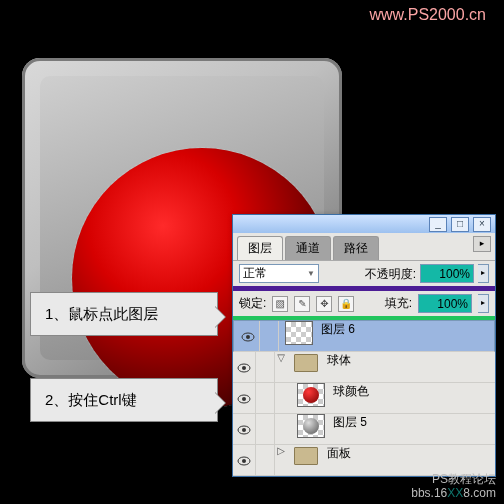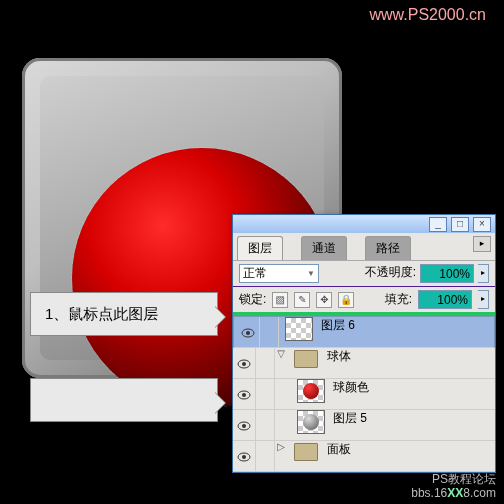--- a/index.html
+++ b/index.html
@@ -1,43 +1,43 @@
 <!DOCTYPE html>
 <html><head>
 <meta charset="utf-8">
 <style>
 html,body{margin:0;padding:0;width:504px;height:504px;background:#000;font-family:"Microsoft YaHei","SimSun",Arial,sans-serif;overflow:hidden}
 .stage{position:absolute;inset:0}
 .url{position:absolute;top:6px;right:18px;color:#fca5a5;font:16px Arial}
 .wm{position:absolute;bottom:4px;right:8px;color:#bbb;font:12px Arial;text-align:right;line-height:14px}
-.wm b{color:#86efac;font-weight:700}
+.wm b{color:#0f766e;font-weight:400}
 
 .art{position:absolute;left:22px;top:58px;width:320px;height:320px;border-radius:18px;
  background:linear-gradient(145deg,#d9d9d9 0%,#bfbfbf 40%,#8f8f8f 70%,#6f6f6f 100%);
  box-shadow:inset 0 0 0 3px #7a7a7a}
 .art::before{content:"";position:absolute;inset:18px;border-radius:10px;
  background:linear-gradient(160deg,#cfcfcf 0%,#a8a8a8 50%,#7e7e7e 100%)}
 .sphere{position:absolute;left:50px;top:90px;width:260px;height:260px;border-radius:50%;
  background:radial-gradient(circle at 35% 30%,#ff2a2a 0%,#d60000 30%,#7a0000 60%,#1a0000 95%);
  outline:1px dashed rgba(255,255,255,.15)}
 
 .callout{position:absolute;background:#e9e9e9;border:1px solid #888;padding:10px 14px;font-size:15px;line-height:22px;color:#000000}
 .c1{left:30px;top:292px;width:158px}
 .c2{left:30px;top:378px;width:158px}
 .callout::after{content:"";position:absolute;right:-18px;top:14px;border:10px solid transparent;border-left-color:#e9e9e9}
 .callout::before{content:"";position:absolute;right:-20px;top:13px;border:11px solid transparent;border-left-color:#888}
 
 .panel{position:absolute;left:232px;top:214px;width:262px;background:#e7e6e3;border:1px solid #3a6ea5;font-size:12px;color:#000;box-shadow:2px 2px 6px rgba(0,0,0,.4)}
 .titlebar{height:18px;background:linear-gradient(#cfe3ff,#9dc1ef);display:flex;justify-content:flex-end;align-items:center;padding:0 4px;gap:4px}
 .tb-btn{width:16px;height:13px;background:#e8f0fb;border:1px solid #5a82b8;font:10px/11px Arial;text-align:center;color:#345;cursor:default}
-.tabs{display:flex;align-items:flex-start;padding:3px 4px 0;gap:18px;background:#e7e6e3;border-bottom:1px solid #aaa;position:relative}
+.tabs{display:flex;align-items:flex-start;padding:3px 4px 0;gap:2px;background:#e7e6e3;border-bottom:1px solid #aaa;position:relative}
 .tab{padding:3px 10px;border:1px solid #999;border-bottom:none;background:#a3a3a3;border-radius:3px 3px 0 0}
 .tab.act{background:#efeeea}
 .tabs .menu{position:absolute;right:4px;top:3px;width:16px;height:14px;border:1px solid #999;background:#dcdbd8;font:9px/13px Arial;text-align:center}
-.optrow{display:flex;align-items:flex-start;gap:4px;padding:3px 6px;border-bottom:1px solid #4c1d95}
+.optrow{display:flex;align-items:flex-end;gap:4px;padding:3px 6px;border-bottom:5px solid #4c1d95}
 .optrow .lbl{white-space:nowrap}
 .sel{flex:0 0 72px;height:17px;border:1px solid #7a98b8;background:#fff;display:flex;align-items:center;justify-content:space-between;padding:0 3px}
 .sel .dd{font-size:8px;color:#666}
 .spin{width:46px;height:17px;border:1px solid #7a98b8;background:#14b8a6;display:flex;align-items:center;justify-content:flex-end;padding:0 3px}
 .arrow{width:10px;height:17px;border:1px solid #7a98b8;border-left:none;background:#dfe6ee;font:8px/15px Arial;text-align:center}
 .lockrow{display:flex;align-items:center;gap:6px;padding:3px 6px;border-bottom:4px solid #22c55e}
 .lockico{width:14px;height:14px;border:1px solid #999;background:#f5f5f5;font:10px/13px Arial;text-align:center;color:#555}
 .layers{max-height:230px;overflow:hidden}
 .lrow{display:flex;align-items:flex-start;border-bottom:1px solid #cfceca;min-height:30px}
 .lrow .eye{width:22px;text-align:center;border-right:1px solid #cfceca;height:30px;line-height:30px}
@@ -62,21 +62,21 @@
   <div class="url">www.PS2000.cn</div>
 
   <div class="art">
     <div class="sphere"></div>
   </div>
 
   <div class="callout c1">
     <span>1、鼠标点此图层</span>
   </div>
   <div class="callout c2">
-    <br>
+    <span>2、按住Ctrl键</span><br>
   </div>
 
   <div class="panel">
     <div class="titlebar">
       <div class="tb-btn">_</div>
       <div class="tb-btn">□</div>
       <div class="tb-btn">×</div>
     </div>
     <div class="tabs">
       <div class="tab act">图层</div>

